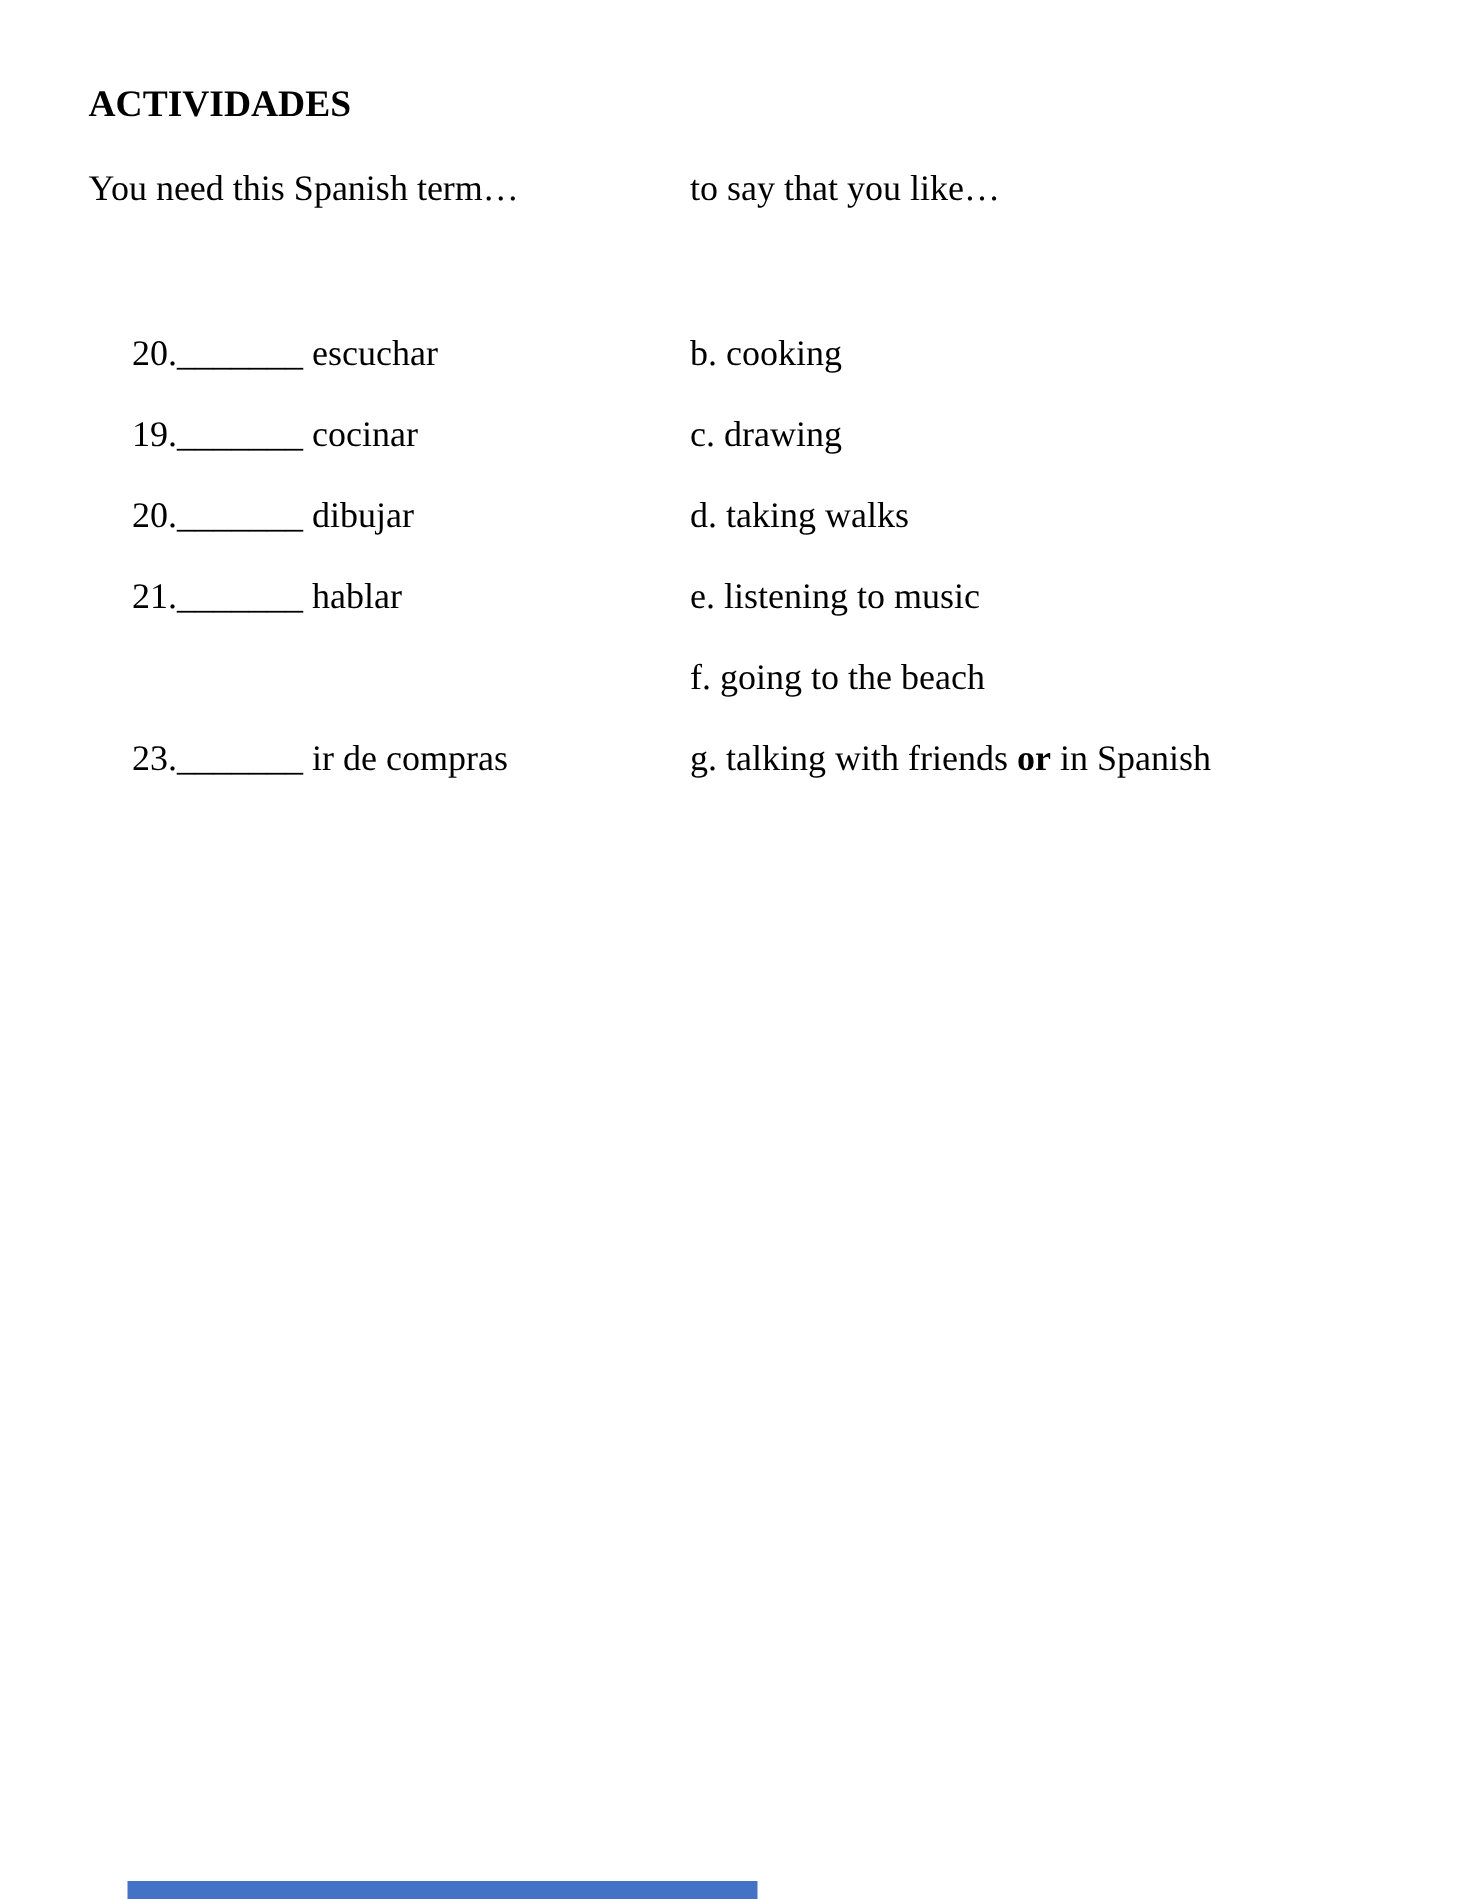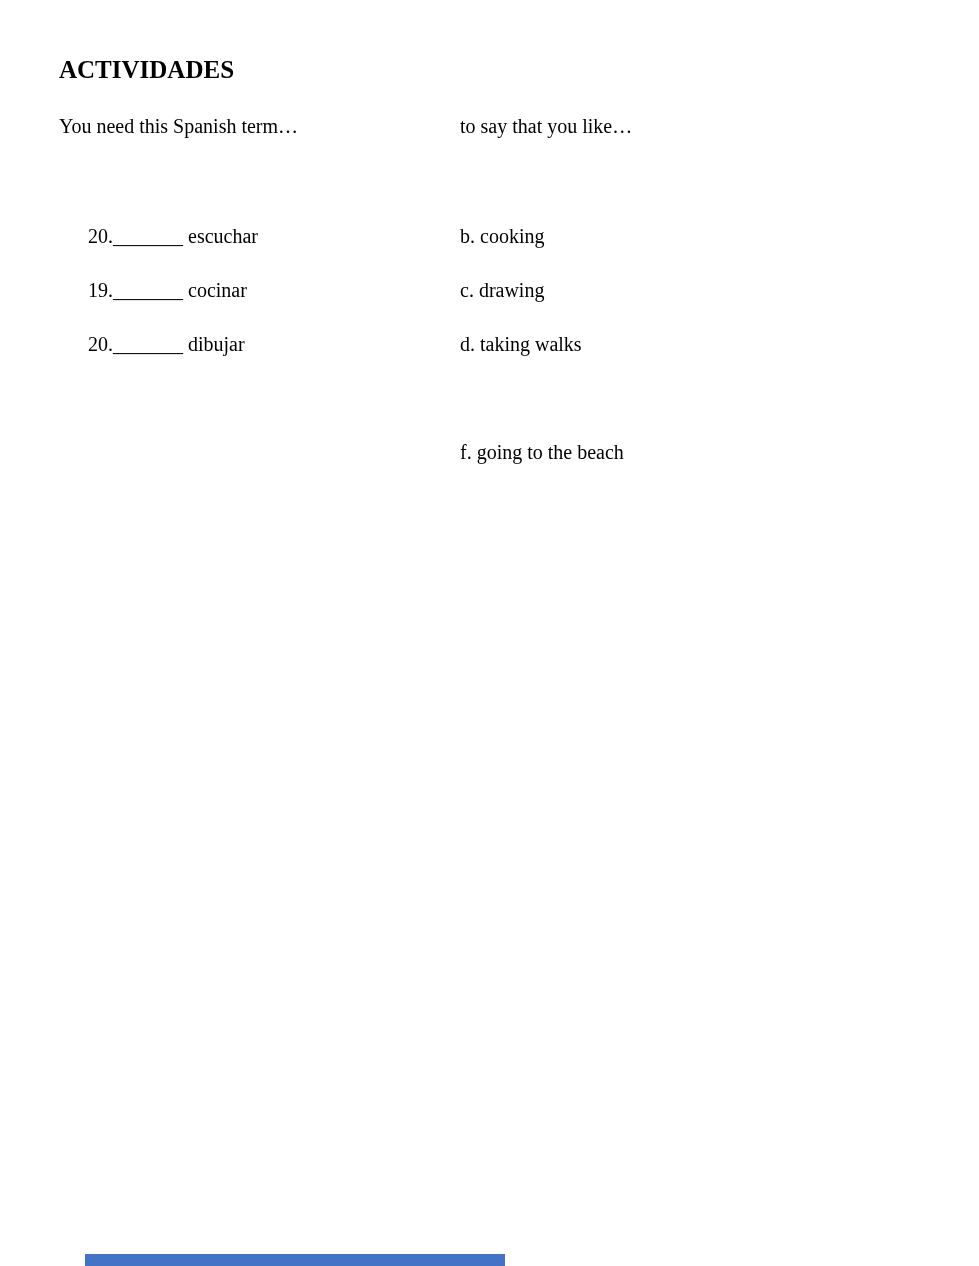--- a/index.html
+++ b/index.html
@@ -27,21 +27,21 @@
     line-height: 26px;
     font-weight: bold;
     margin: 0;
     white-space: pre;
   }
   .row {
     position: absolute;
     left: 0;
     width: 787px;
     height: 24px;
-    font-size: 20px;
+    font-size: 24px;
     line-height: 24px;
     white-space: pre;
   }
   .lcol {
     position: absolute;
     left: 88px;
     top: 0;
   }
   .lcol.header-indent {
     left: 59px;
@@ -81,23 +81,31 @@
   <div class="row" style="top:278px">
     <span class="lcol"><span>19.</span><span>_______</span><span> cocinar</span></span>
     <span class="rcol"><span>c.</span><span> drawing</span><b></b><span></span></span>
   </div>
 
   <div class="row" style="top:332px">
     <span class="lcol"><span>20.</span><span>_______</span><span> dibujar</span></span>
     <span class="rcol"><span>d.</span><span> taking walks</span><b></b><span></span></span>
   </div>
 
+  <div class="row" style="top:386px">
+    <span class="lcol"><span>21.</span><span>_______</span><span> hablar</span></span>
+    <span class="rcol"><span>e.</span><span> listening to music</span><b></b><span></span></span>
+  </div>
 
   <div class="row" style="top:440px">
     <span class="rcol"><span>f.</span><span> going to the beach</span><b></b><span></span></span>
   </div>
 
+  <div class="row" style="top:494px">
+    <span class="lcol"><span>23.</span><span>_______</span><span> ir de compras</span></span>
+    <span class="rcol"><span>g.</span><span> talking with friends </span><b>or</b><span> in Spanish</span></span>
+  </div>
 
 
 
   <div class="footer-bar" style="background: rgb(68, 114, 196);"></div>
 
 </div>
 
 </body></html>

